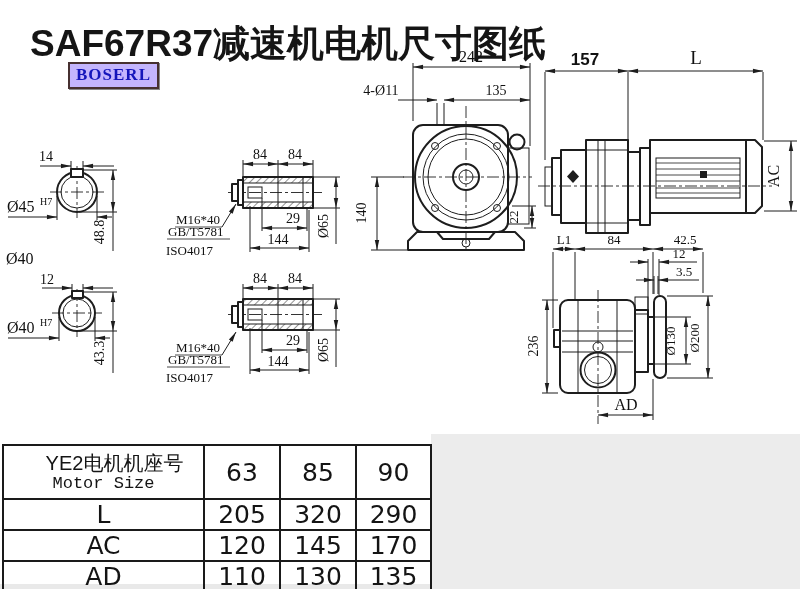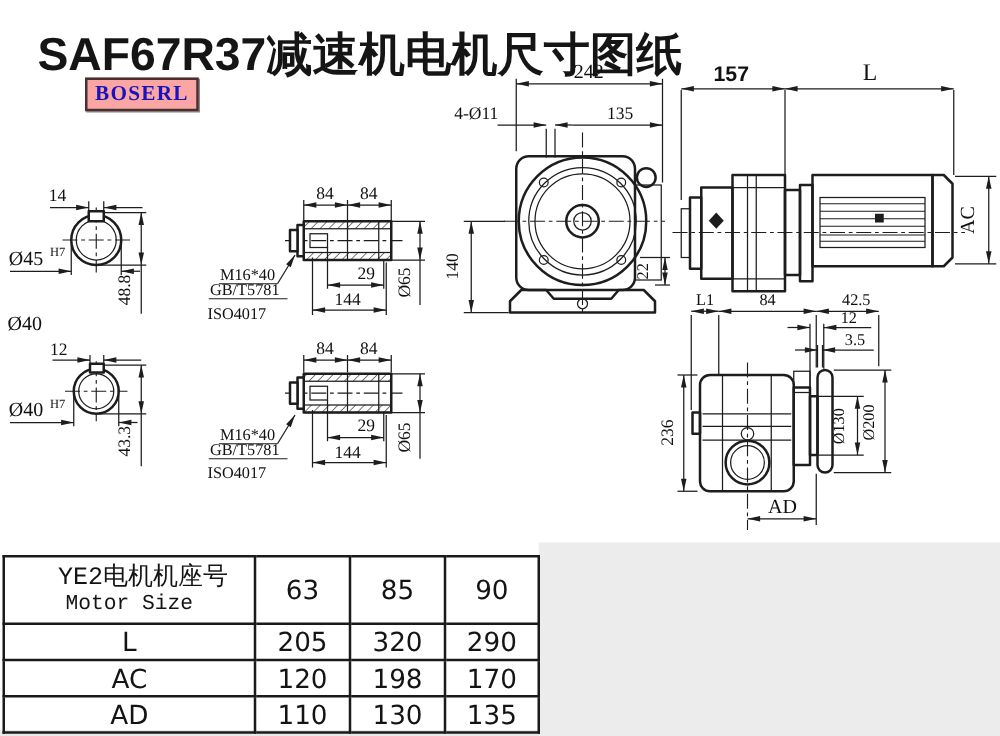--- a/index.html
+++ b/index.html
@@ -1,21 +1,21 @@
 <!DOCTYPE html>
 <html><head>
 <meta charset="utf-8">
 <style>
   html,body{margin:0;padding:0;background:#ffffff;}
   body{width:800px;height:589px;position:relative;overflow:hidden;font-family:"Liberation Sans",sans-serif;}
   .shade-right{position:absolute;left:431px;top:434px;width:369px;height:155px;background:#ececec;}
   .shade-bottom{position:absolute;left:0;top:584px;width:431px;height:5px;background:#e9e9e9;}
   .page-title{position:absolute;left:2px;top:-6px;font-size:37px;font-weight:bold;color:#151515;
     font-family:"Liberation Sans","DejaVu Sans",sans-serif;letter-spacing:0px;white-space:nowrap;margin-left:28px;}
-  .logo-box{position:absolute;left:68px;top:62px;border:2px solid #463030;background:#fca5a5;
+  .logo-box{position:absolute;left:68px;top:62px;border:2px solid #463030;background:#c4b5fd;
     padding:1px 6px 2px 6px;box-shadow:1px 1px 0 #888;}
   .logo-text{color:#1515bb;font-family:"Liberation Serif",serif;font-weight:bold;font-size:17px;letter-spacing:1px;}
   svg{position:absolute;left:0;top:0;}
   svg .t{stroke:#1d1d1d;stroke-width:2;fill:none;stroke-linejoin:round;}
   svg .tw{stroke:#1d1d1d;stroke-width:2;fill:#ffffff;stroke-linejoin:round;}
   svg .n{stroke:#1d1d1d;stroke-width:1;fill:none;}
   svg .n8{stroke:#1d1d1d;stroke-width:0.8;fill:none;}
   svg .d{stroke:#1d1d1d;stroke-width:1;fill:none;}
   svg .c{stroke:#1d1d1d;stroke-width:0.9;fill:none;stroke-dasharray:12 3 3 3;}
   svg .hz{fill:url(#hatch);stroke:#1d1d1d;stroke-width:1;}
@@ -23,22 +23,22 @@
   svg text{fill:#111111;font-family:"Liberation Serif",serif;font-size:14px;}
   svg text.sm{font-size:13px;}
   svg text.md{font-size:16px;}
   svg text.lg{font-size:19px;}
   svg text.sup{font-size:10px;}
   svg text.b{font-family:"Liberation Sans",sans-serif;font-weight:bold;font-size:17px;}
   .mid{text-anchor:middle;}
   table.spec{position:absolute;left:2px;top:444px;border-collapse:collapse;table-layout:fixed;
     width:428px;color:#141414;}
   table.spec td{border:2px solid #1a1a1a;text-align:center;vertical-align:middle;padding:0;}
-  .cell-num{font-family:"DejaVu Sans",sans-serif;font-size:21px;}
-  .hdr-cn{font-size:20px;font-family:Liberation Mono, monospace;line-height:1.2;padding-left:22px;}
+  .cell-num{font-family:"DejaVu Sans",sans-serif;font-size:25px;}
+  .hdr-cn{font-size:20px;font-family:Liberation Sans, sans-serif;line-height:1.2;padding-left:22px;}
   .hdr-en{font-size:17px;font-family:"Liberation Mono","DejaVu Sans Mono",monospace;line-height:1.1;}
 </style>
 </head>
 <body>
 
 <div class="shade-right"></div>
 <div class="shade-bottom"></div>
 
 <h1 class="page-title">SAF67R37减速机电机尺寸图纸</h1>
 <div class="logo-box">
@@ -327,21 +327,21 @@
   </tr>
   <tr style="height:29px">
     <td class="cell-num">L</td>
     <td class="cell-num">205</td>
     <td class="cell-num">320</td>
     <td class="cell-num">290</td>
   </tr>
   <tr style="height:29px">
     <td class="cell-num">AC</td>
     <td class="cell-num">120</td>
-    <td class="cell-num">198</td>
+    <td class="cell-num">145</td>
     <td class="cell-num">170</td>
   </tr>
   <tr style="height:29px">
     <td class="cell-num">AD</td>
     <td class="cell-num">110</td>
     <td class="cell-num">130</td>
     <td class="cell-num">135</td>
   </tr>
 </tbody>
   </table>

